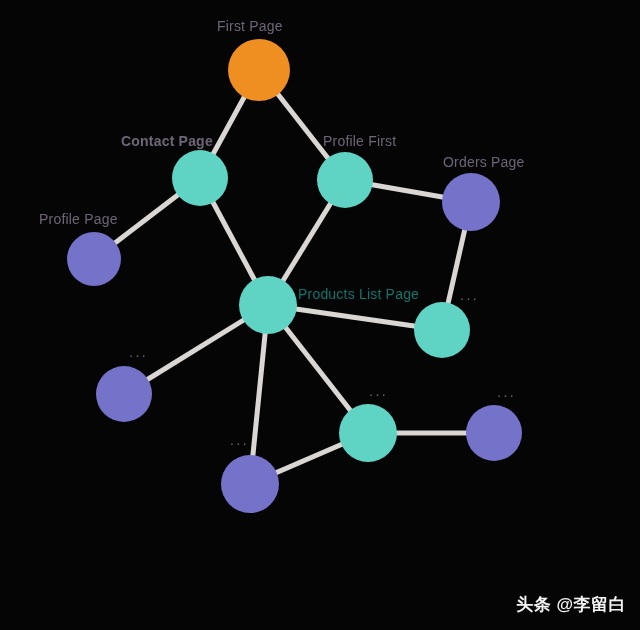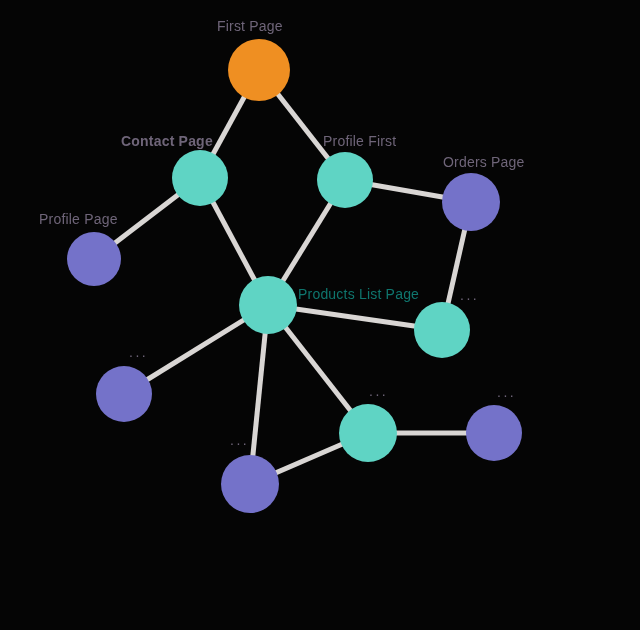--- a/index.html
+++ b/index.html
@@ -92,13 +92,14 @@
       <div class="node-label" style="color: rgb(111, 101, 121); left: 323px; top: 133px;">Profile First</div>
       <div class="node-label" style="color: rgb(111, 101, 121); left: 443px; top: 154px; text-align: center;">Orders Page</div>
       <div class="node-label" style="color: rgb(111, 101, 121); left: 39px; top: 211px;">Profile Page</div>
       <div class="node-label" style="color: #0f766e; left: 298px; top: 286px;">Products List Page</div>
       <div class="node-label ellipsis" style="color: rgb(111, 101, 121); left: 460px; top: 287px;">...</div>
       <div class="node-label ellipsis" style="color: rgb(111, 101, 121); left: 129px; top: 344px;">...</div>
       <div class="node-label ellipsis" style="color: rgb(111, 101, 121); left: 369px; top: 383px;">...</div>
       <div class="node-label ellipsis" style="color: rgb(111, 101, 121); left: 497px; top: 384px;">...</div>
       <div class="node-label ellipsis" style="color: rgb(111, 101, 121); left: 230px; top: 432px;">...</div>
     </div>
+  <div id="watermark">头条 @李留白</div>
 </div>
 
 </body></html>

